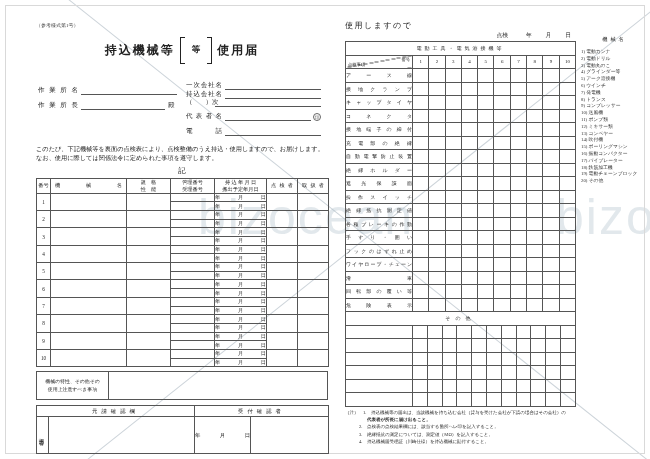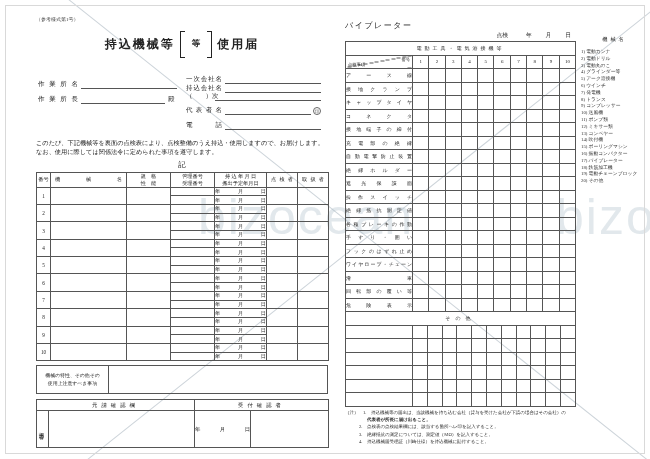--- a/index.html
+++ b/index.html
@@ -7,21 +7,21 @@
   body{font-family:"Liberation Serif","DejaVu Serif",serif;color:#222}
   .canvas{position:relative;width:650px;height:459px;background:#fff;overflow:hidden}
   .frame{position:absolute;inset:5px;border:1px solid #d9d9d9;pointer-events:none}
 
   
   .wm-line{position:absolute;height:1px;background:#cdd4da;transform-origin:0 0}
   .wm-text{position:absolute;font-family:"Liberation Sans",sans-serif;font-size:50px;
            color:rgba(165,182,196,.32);letter-spacing:2px;white-space:nowrap}
 
   
-  .page-l{position:absolute;left:36px;top:16px;width:292px}
+  .page-l{position:absolute;left:36px;top:22px;width:292px}
   .form-ref{font-size:5px;color:#444;height:6px}
   .title-row{display:flex;justify-content:center;align-items:center;gap:5px;margin-top:8px;height:28px}
   .t-main{font-size:12px;font-weight:bold;letter-spacing:2px}
   .brk{width:5px;height:27px;border:1.2px solid #222}
   .brk-l{border-right:none}.brk-r{border-left:none}
   .brk-lines{display:flex;flex-direction:column;justify-content:center;gap:2px}
   .brk-lines span{font-size:8.5px;font-weight:bold;display:inline-block;width:56px;
                   text-align:justify;text-align-last:justify}
   .brk-etc{font-size:8.5px;font-weight:bold;margin:0 2px}
 
@@ -342,21 +342,21 @@
         <tr class="f-body">
           <td class="vert">担当者</td>
           <td></td>
           <td class="f-date">年　月　日</td>
           <td></td>
         </tr>
       </tbody>
     </table>
   </div>
 
-  <div class="rp-title">バイブレーター</div>
+  <div class="rp-title">使用しますので</div>
   <div class="rp-date">
     <span>点検</span>
     <span class="d">年　月　日</span>
   </div>
 
   <div class="rp-tables">
     <table class="rtbl">
       <colgroup id="rt-cols">
           <col style="width: 67px;">
           <col style="width: 16.3px;">

